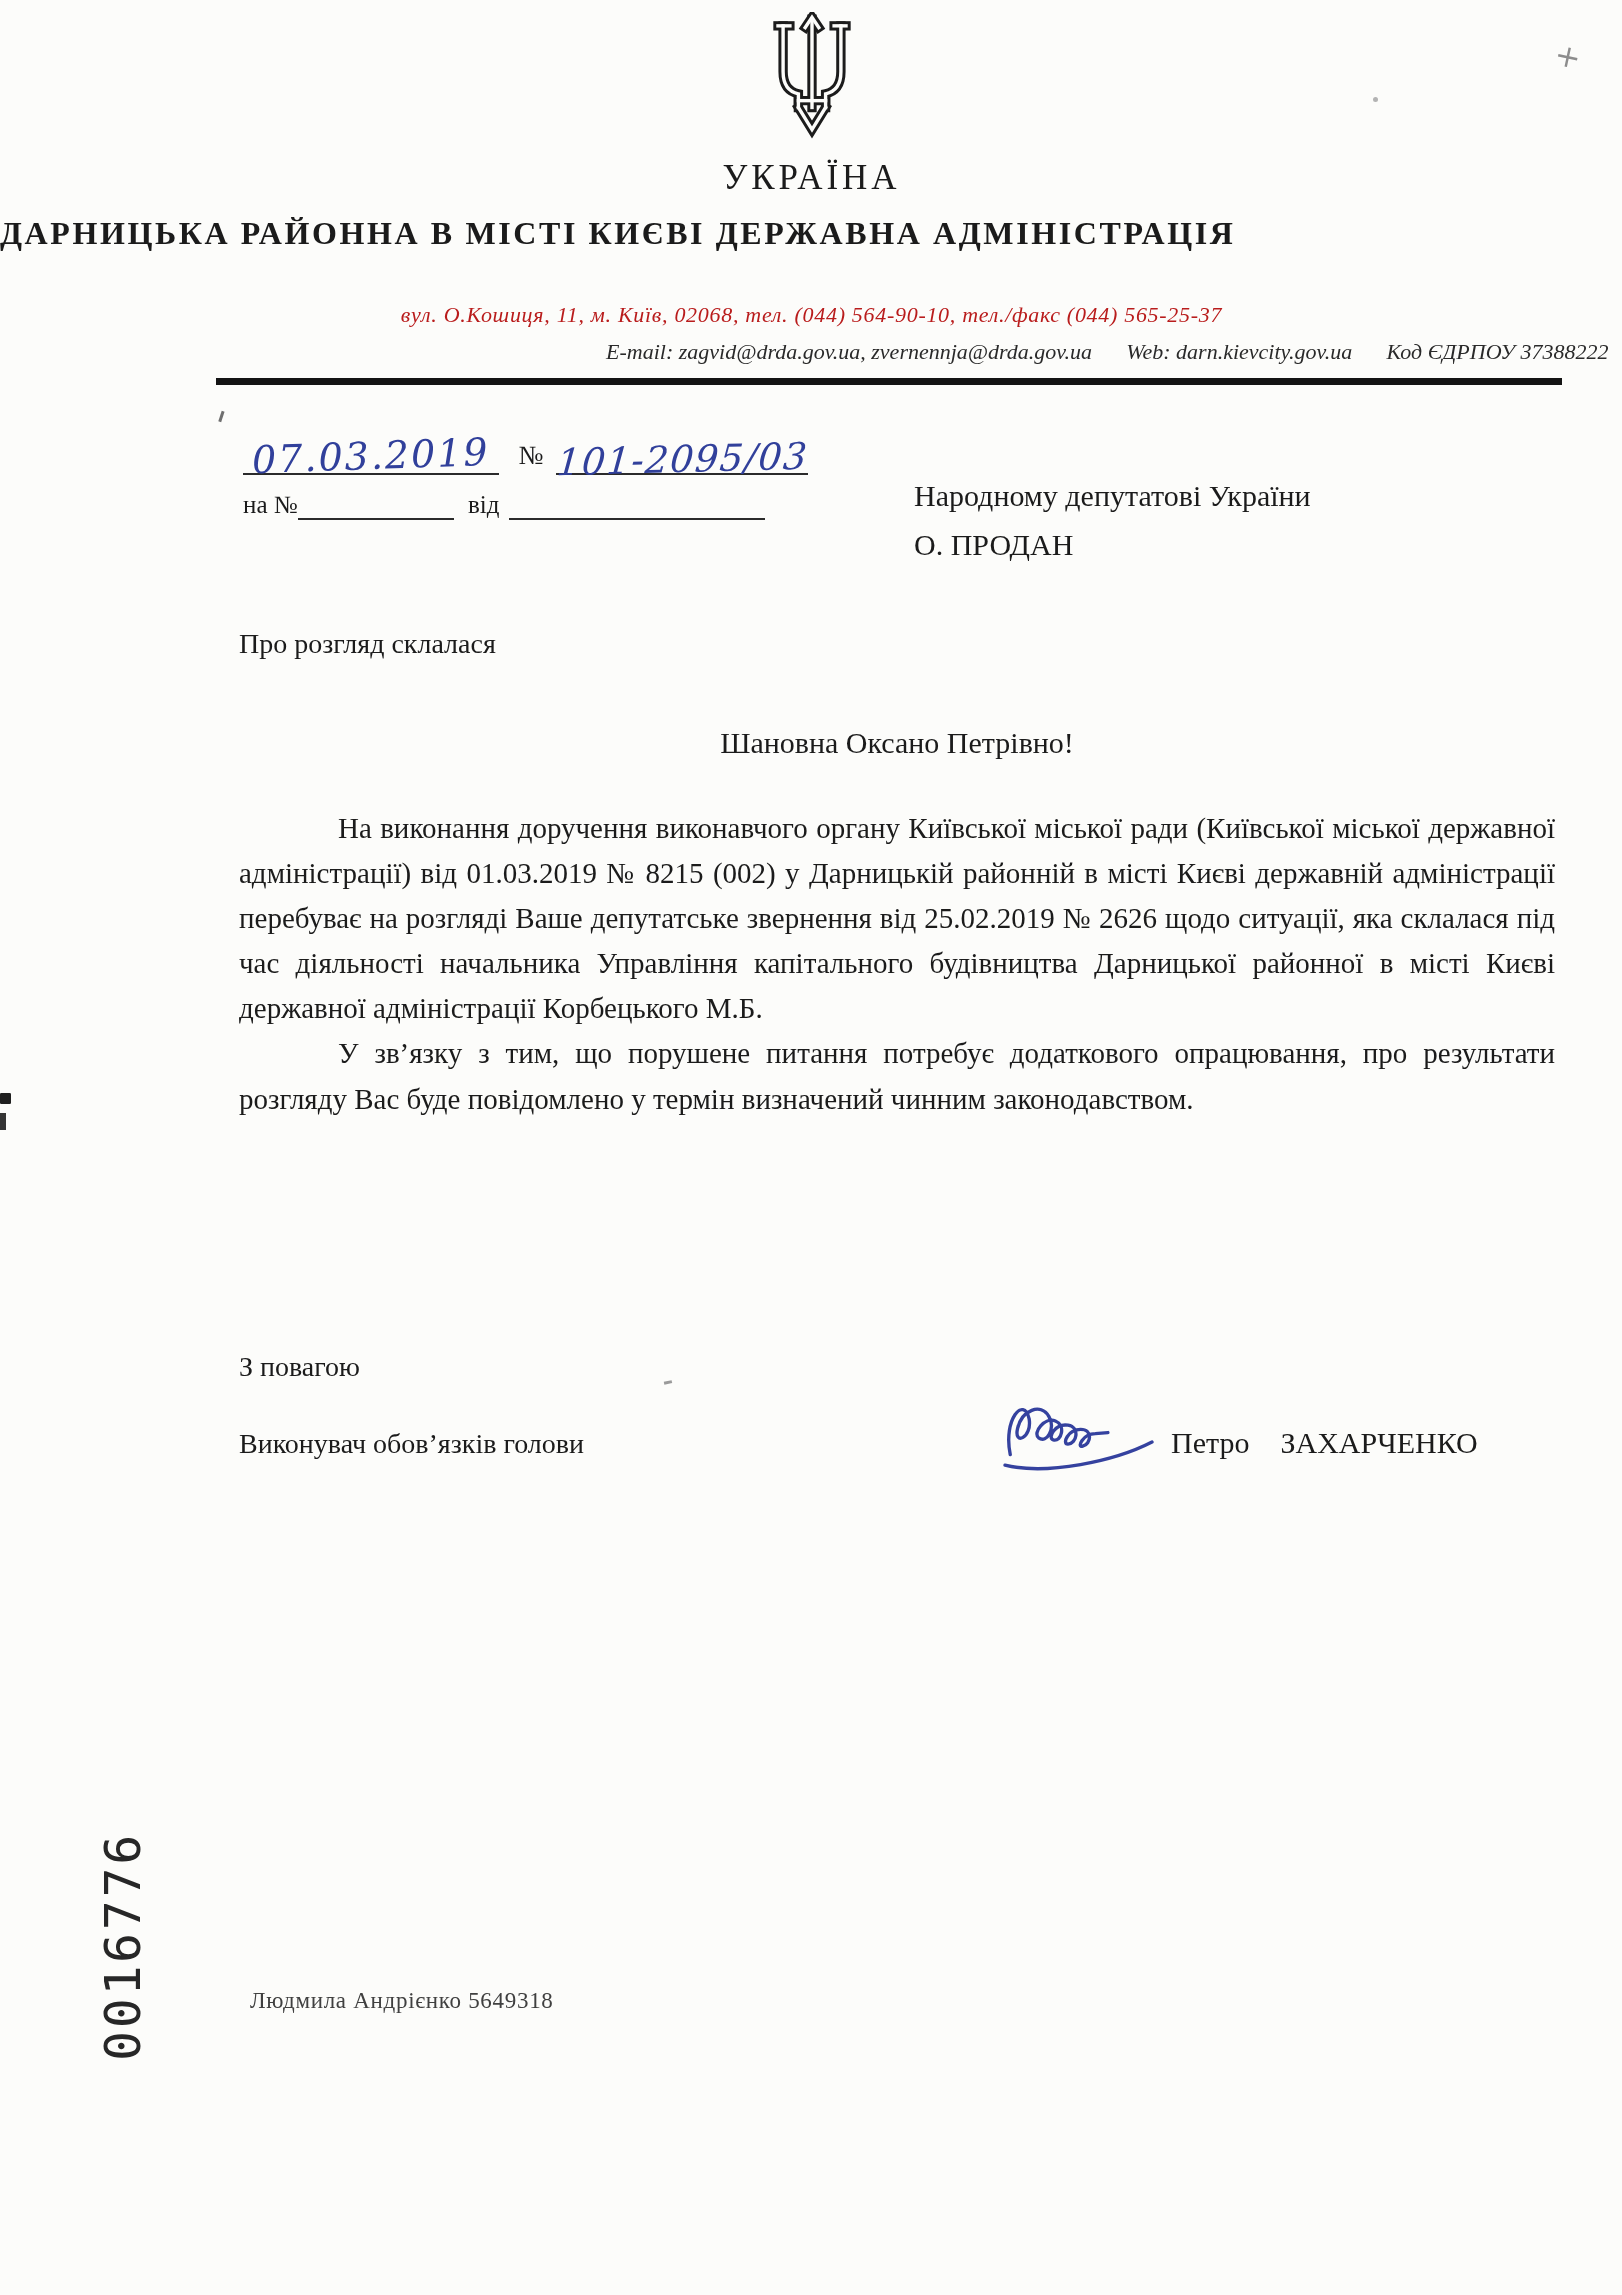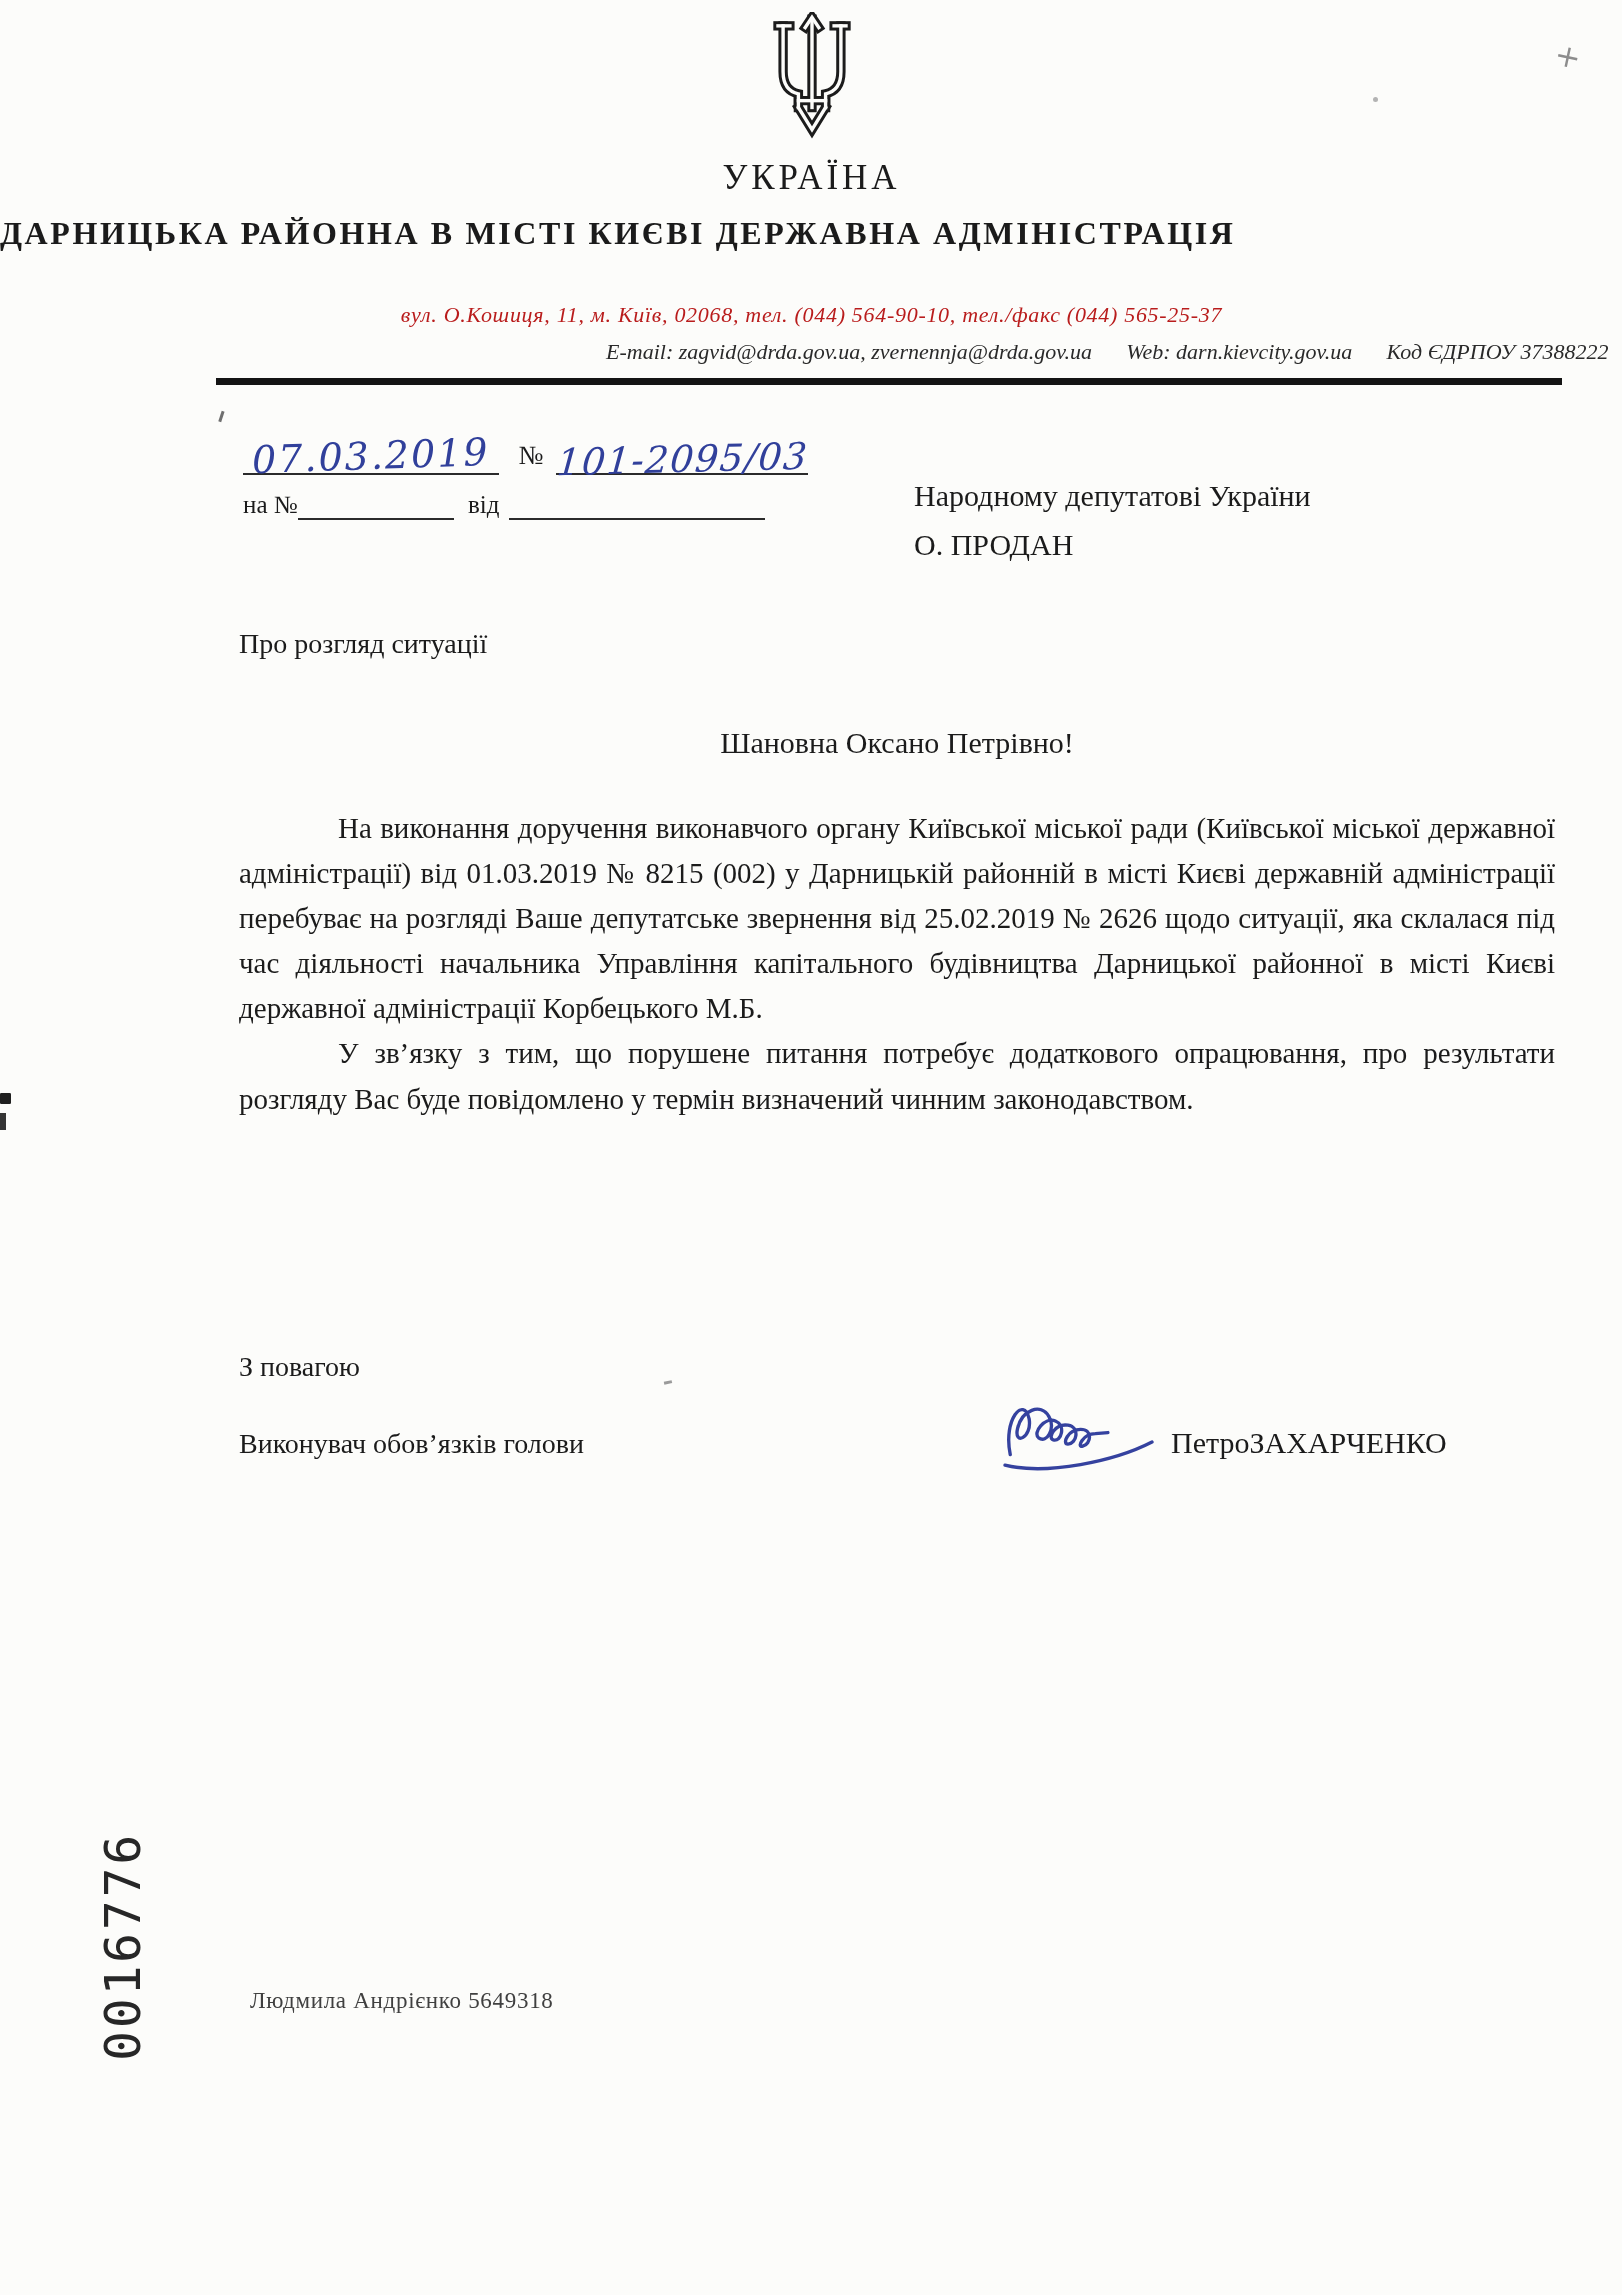--- a/index.html
+++ b/index.html
@@ -90,21 +90,21 @@
     position:absolute; top:806px; left:239px; width:1316px;
     font-size:29px; line-height:1.555; text-align:justify;
   }
   .body-text p { margin:0; text-indent:99px; }
 
   
   .regards { position:absolute; top:1351px; left:239px; font-size:28px; }
   .signer-title { position:absolute; top:1428px; left:239px; font-size:28px;text-align:center; }
   .signer-name {
     position:absolute; top:1426px; left:1171px; font-size:30px;
-    display:flex; white-space:nowrap;
+    display:flex; gap:31px; white-space:nowrap;
   }
   .signature-svg { position:absolute; top:1379px; left:974px; width:209px; height:105px; }
 
   
   .vertical-number {
     position:absolute; top:2061px; left:98px;
     transform:rotate(-90deg); transform-origin:0 0;
     font-family:"DejaVu Sans Mono",monospace;
     font-size:50px; line-height:51px; letter-spacing:2.6px; color:#272727;
     white-space:nowrap;
@@ -179,21 +179,21 @@
     <span class="blank-line line-na"></span>
     <span class="lbl lbl-vid">від</span>
     <span class="blank-line line-vid"></span>
   </div>
 
   <div class="recipient">
     <div>Народному депутатові України</div>
     <div>О. ПРОДАН</div>
   </div>
 
-  <div class="subject">Про розгляд ситуації</div>
+  <div class="subject">Про розгляд склалася</div>
   <div class="salutation">Шановна Оксано Петрівно!</div>
 
   <div class="body-text">
     <p>На виконання доручення виконавчого органу Київської міської ради (Київської міської державної адміністрації) від 01.03.2019 № 8215 (002) у Дарницькій районній в місті Києві державній адміністрації перебуває на розгляді Ваше депутатське звернення від 25.02.2019 № 2626 щодо ситуації, яка склалася під час діяльності начальника Управління капітального будівництва Дарницької районної в місті Києві державної адміністрації Корбецького М.Б.</p>
     <p>У зв’язку з тим, що порушене питання потребує додаткового опрацювання, про результати розгляду Вас буде повідомлено у термін визначений чинним законодавством.</p>
   </div>
 
   <div class="regards">З повагою</div>
   <div class="signer-title">Виконувач обов’язків голови</div>
 

